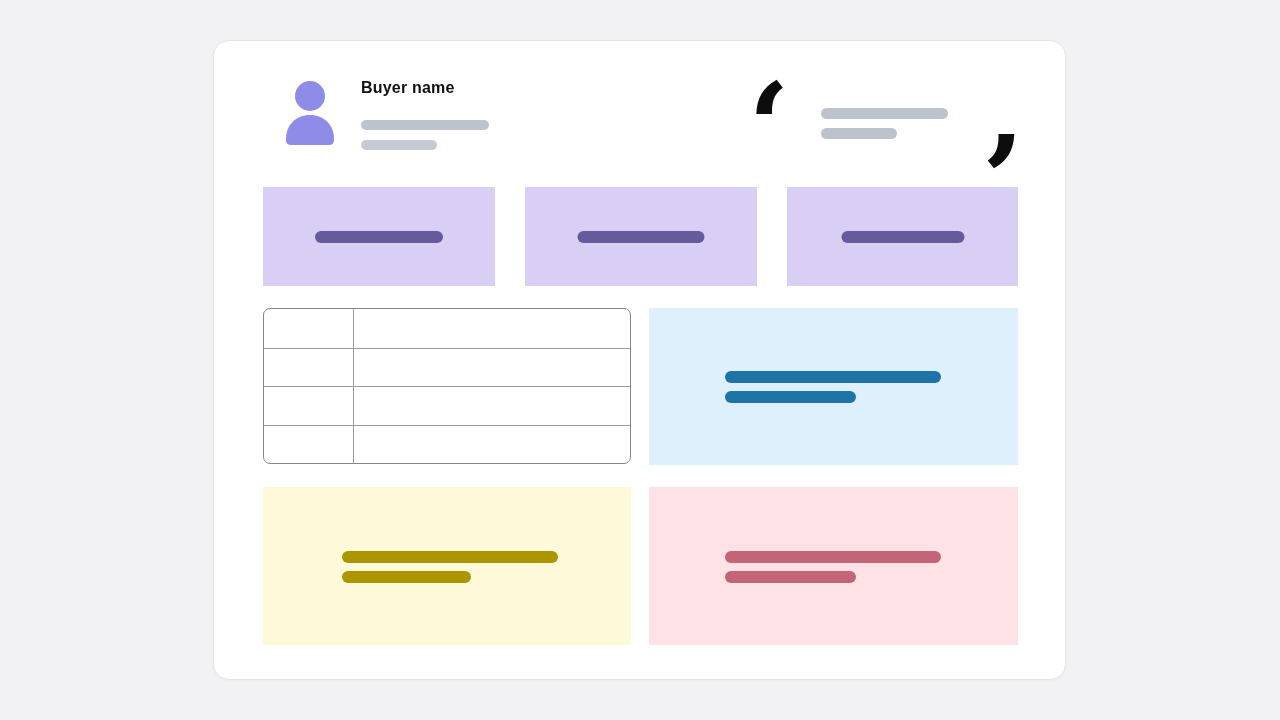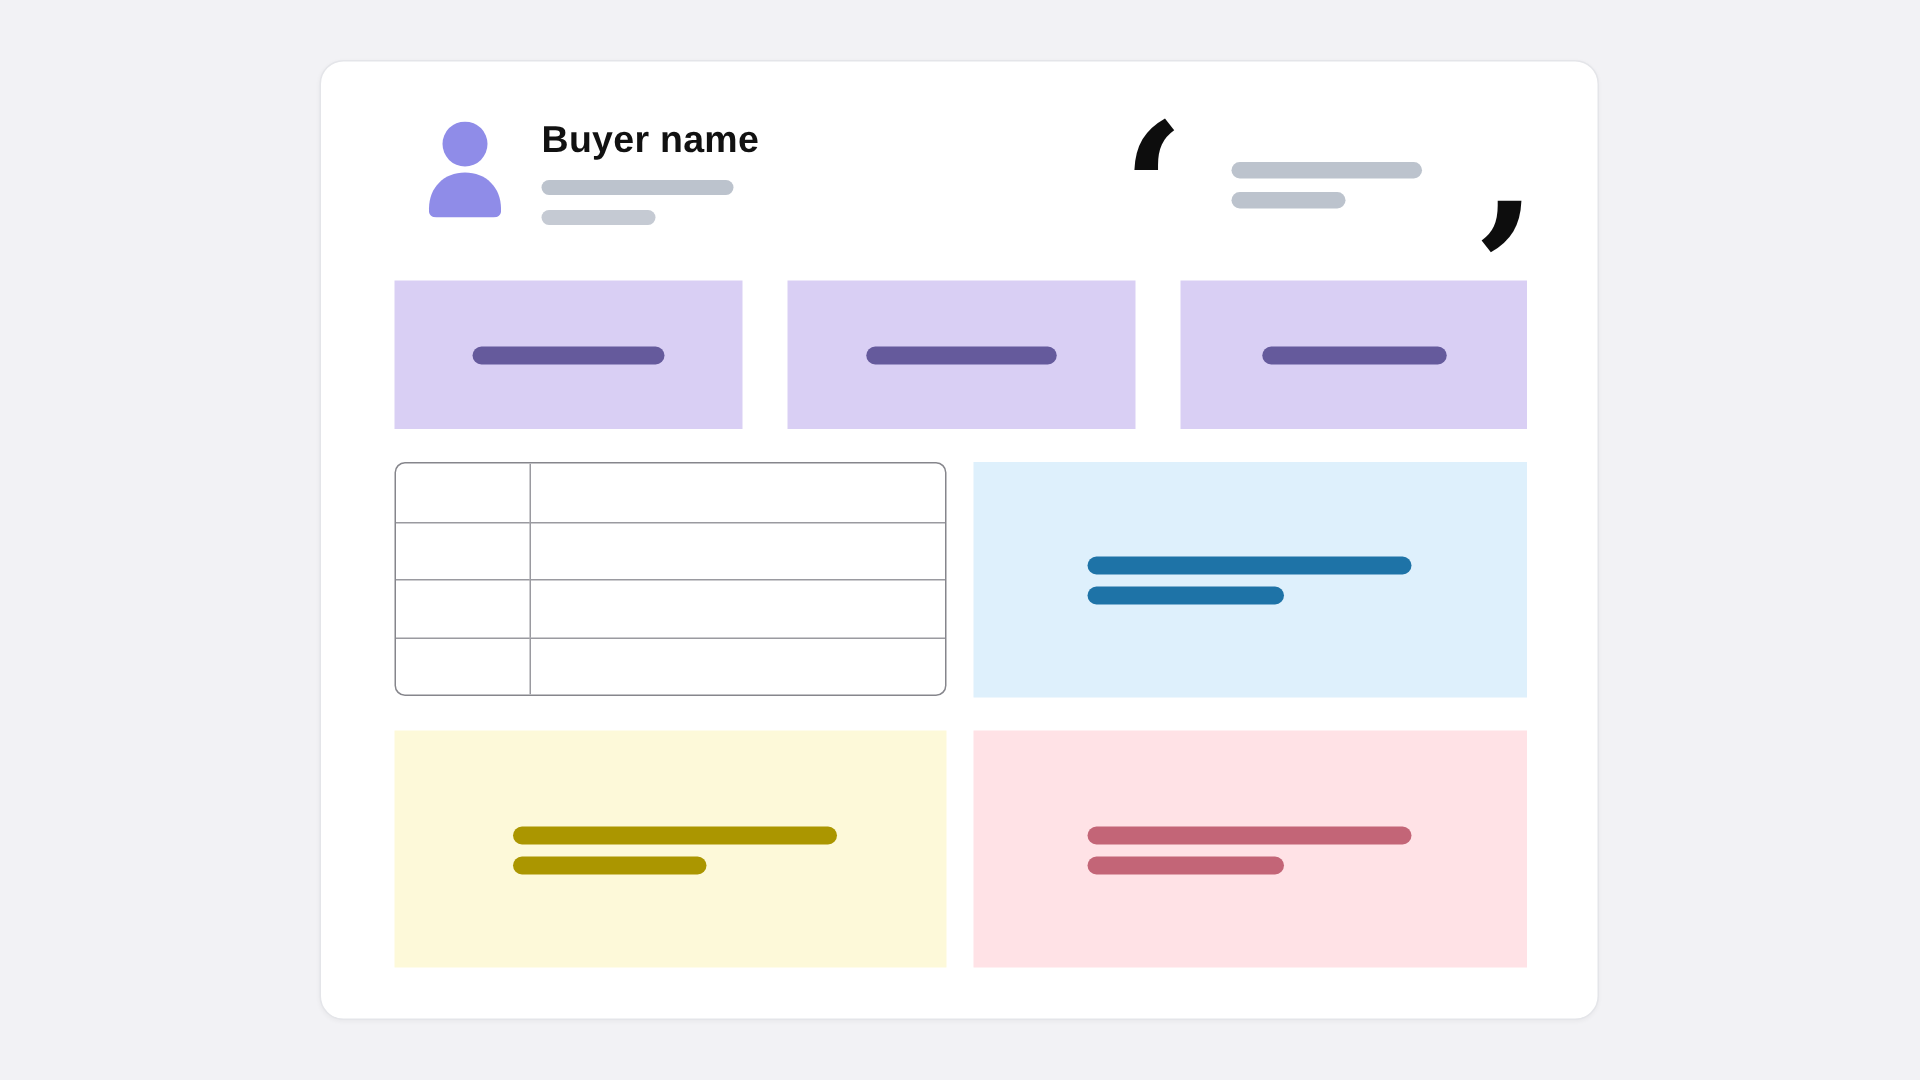--- a/index.html
+++ b/index.html
@@ -32,21 +32,21 @@
     left: 70px;
     top: 40px;
     width: 52px;
     height: 64px;
   }
   .buyer-name {
     position: absolute;
     left: 147px;
     top: 38px;
     margin: 0;
-    font-size: 25px;
+    font-size: 16px;
     font-weight: 700;
     color: #111111;
     letter-spacing: 0.2px;
   }
   .skel {
     position: absolute;
     border-radius: 6px;
   }
   .name-bar-1 { left: 147px; top: 79px; width: 128px; height: 10px; background: #bcc3cd; }
   .name-bar-2 { left: 147px; top: 99px; width: 76px;  height: 10px; background: #c5cad3; }

